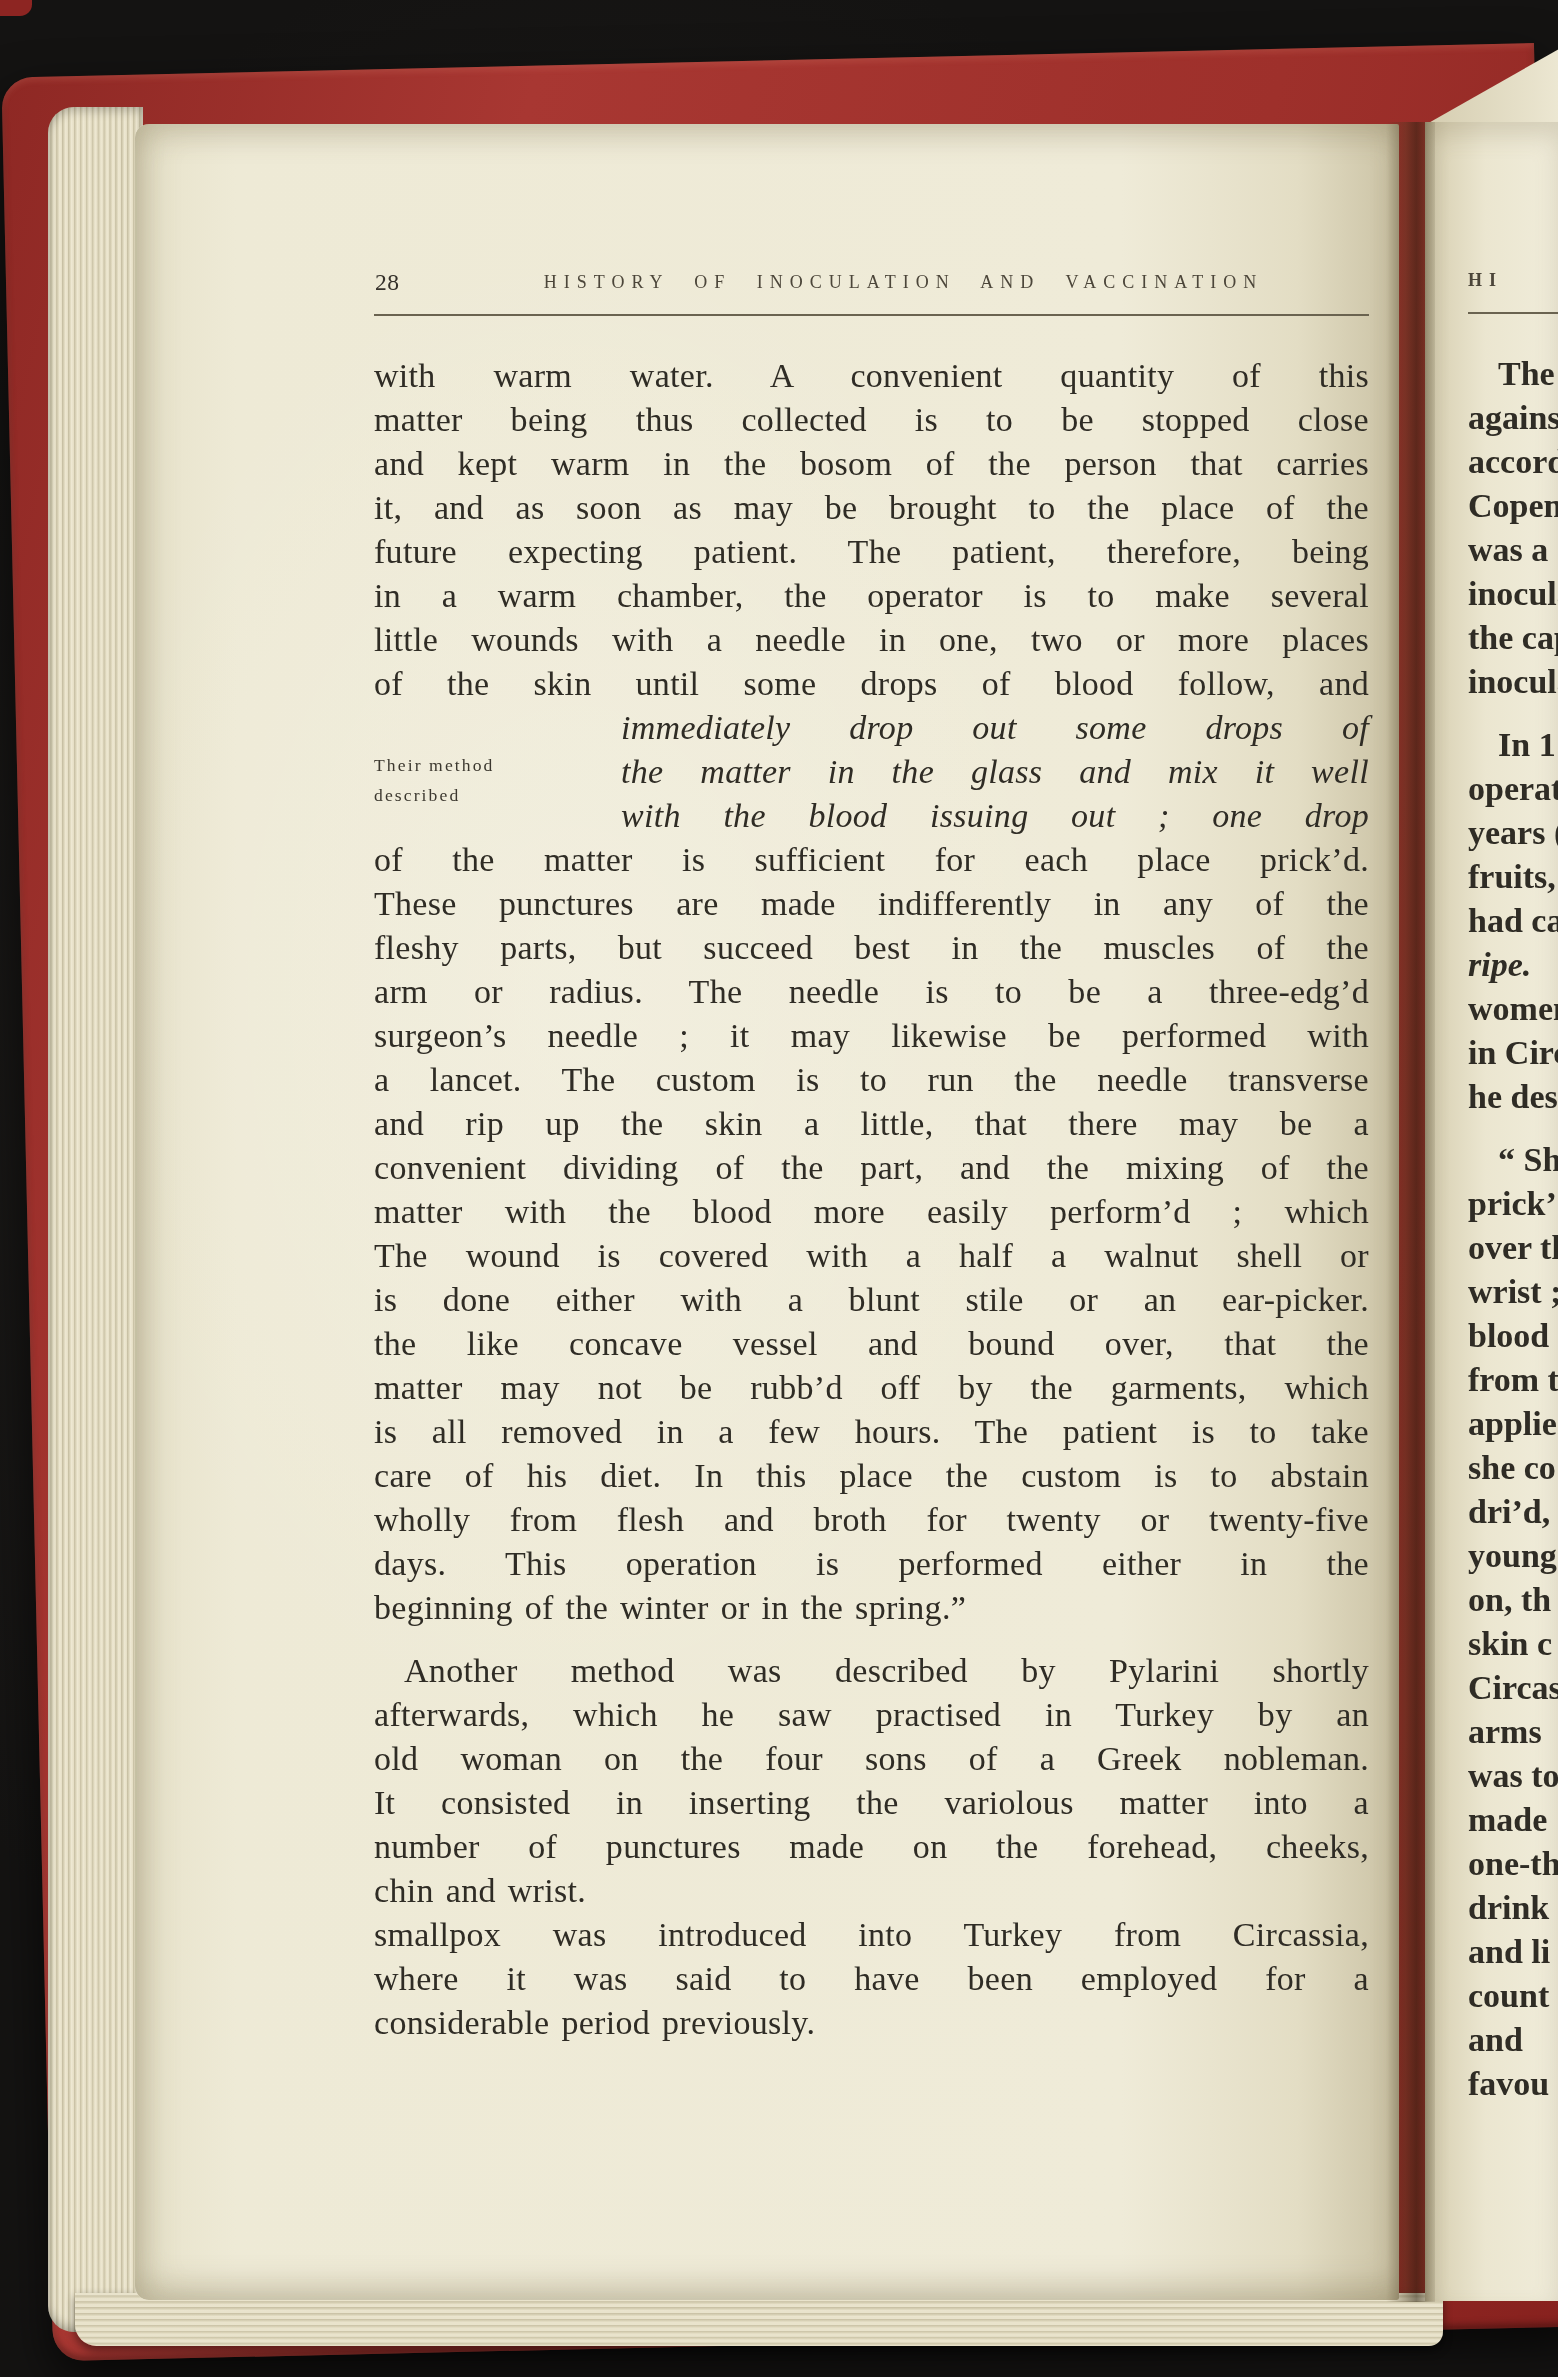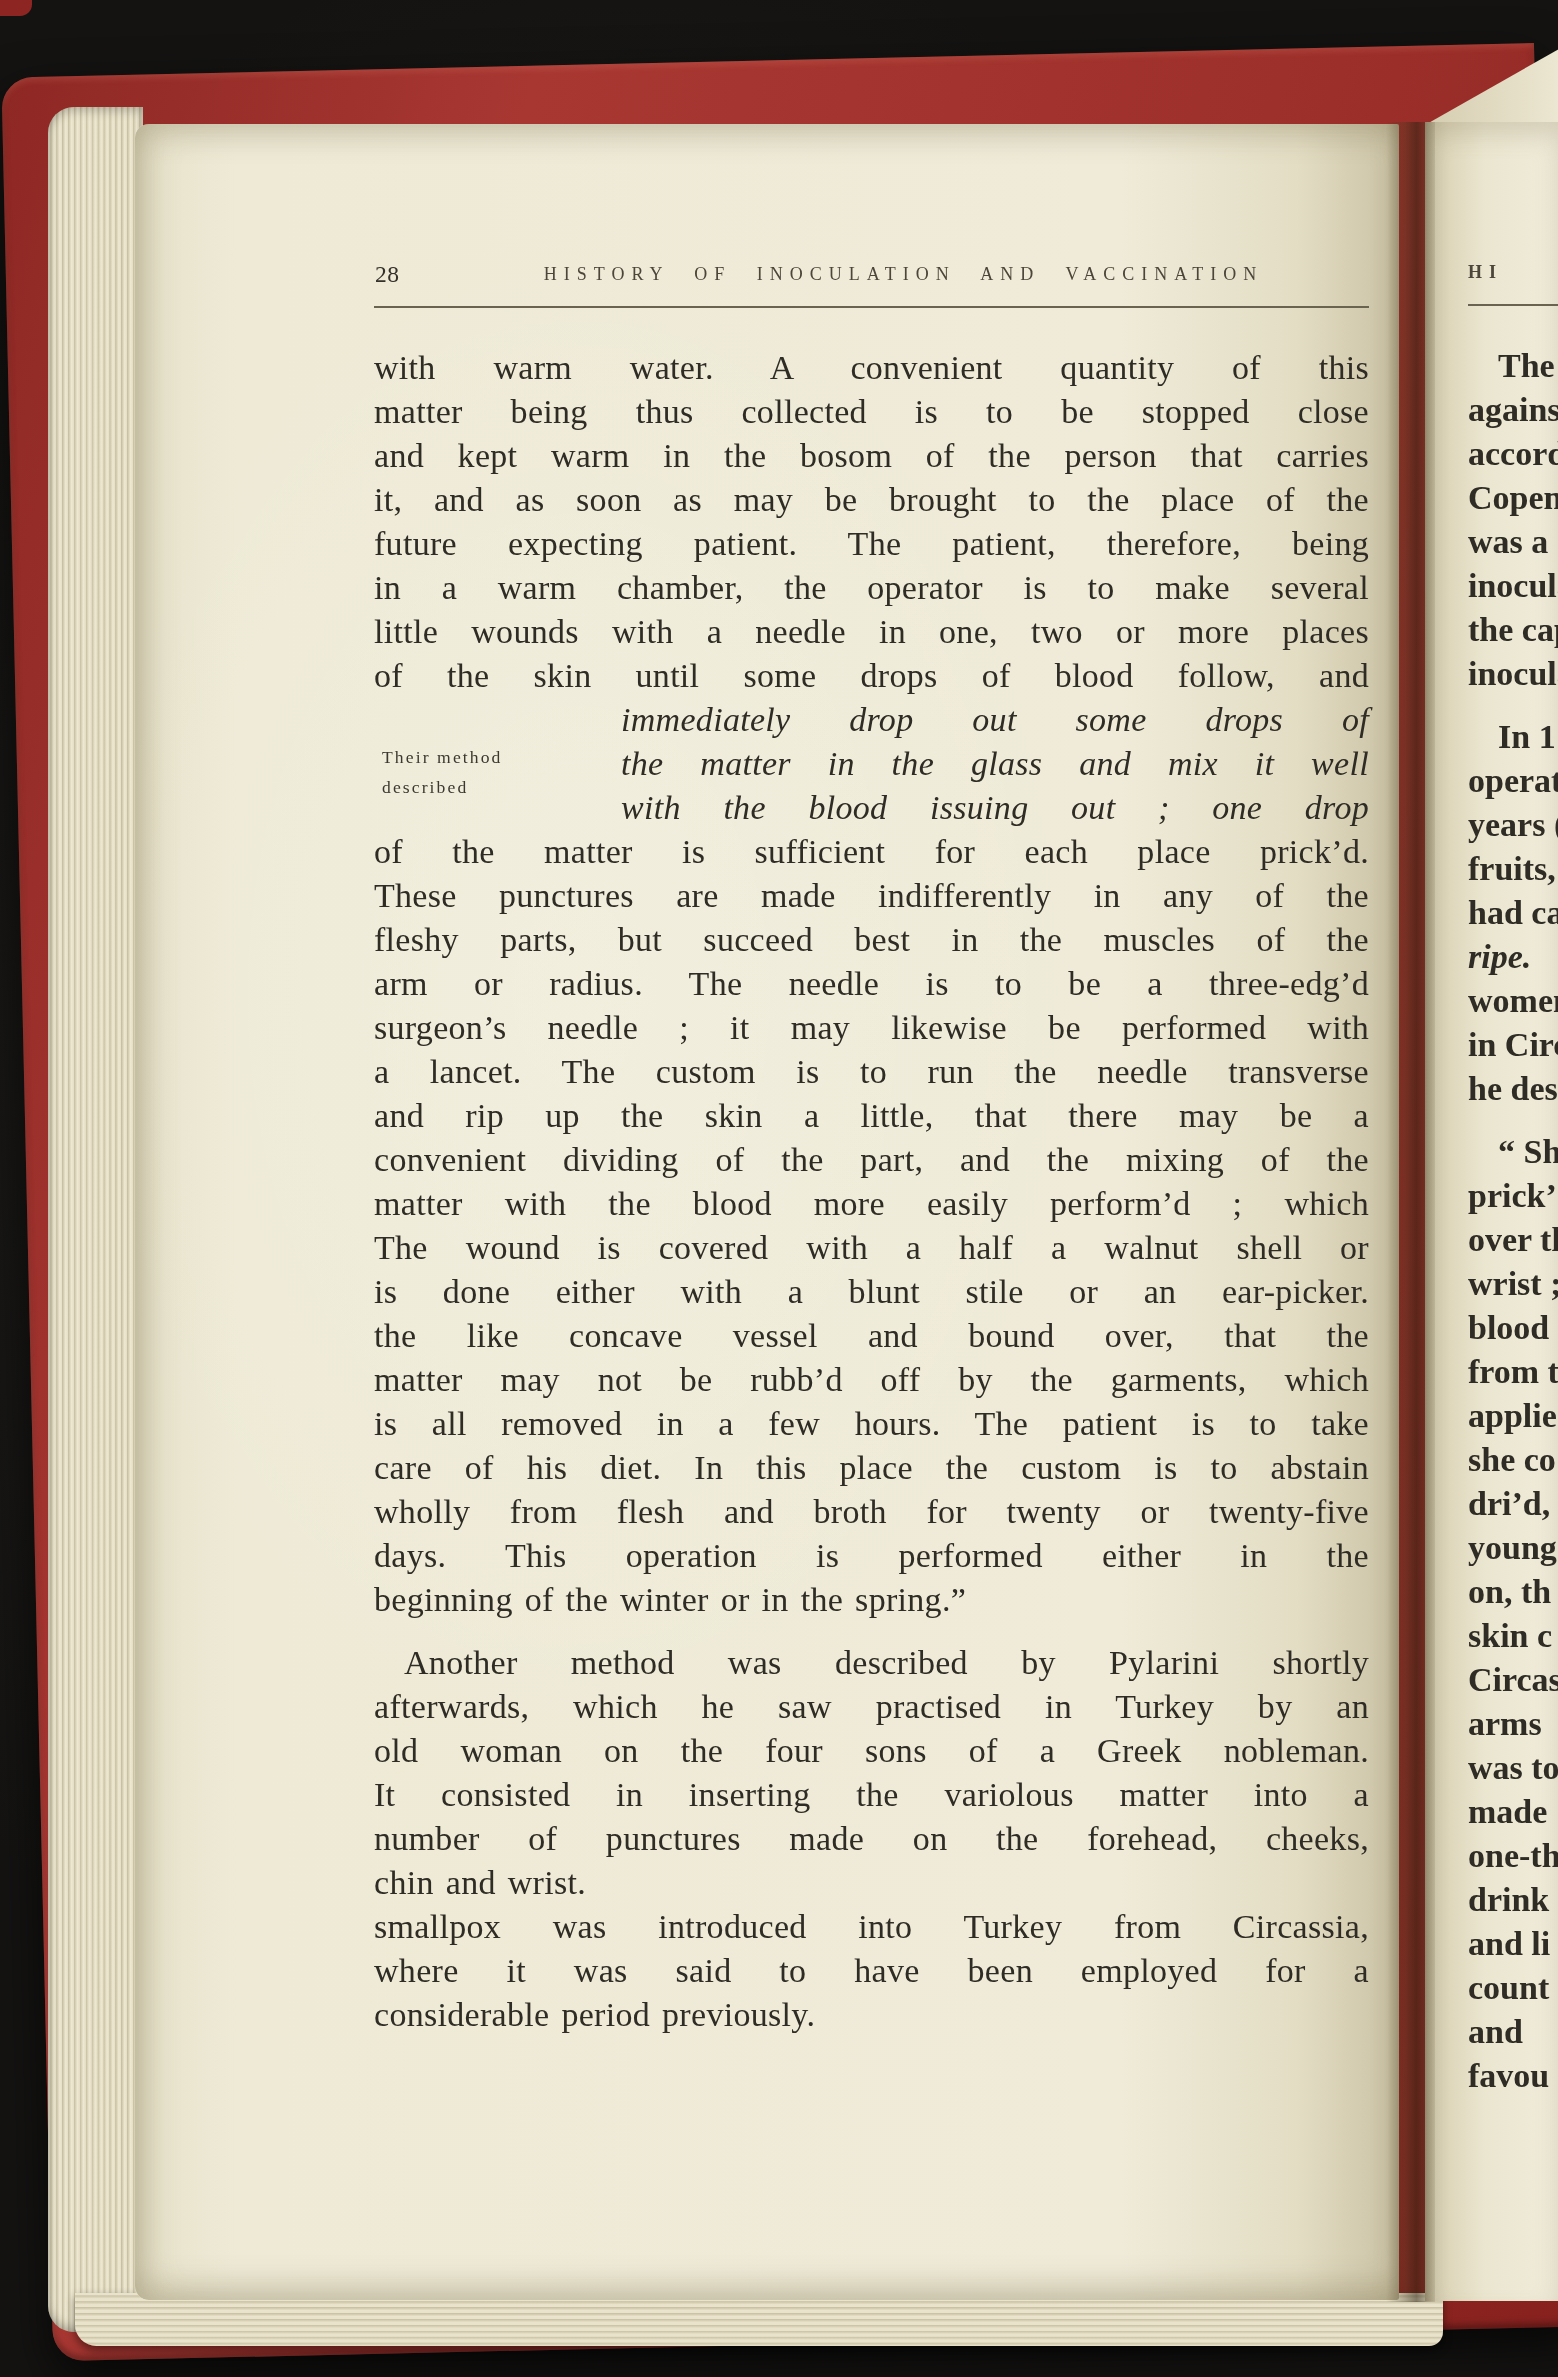--- a/index.html
+++ b/index.html
@@ -60,21 +60,21 @@
     box-shadow: inset 0 13px 24.6px rgba(110,95,60,0.20);
     overflow:hidden;
     font-weight:bold;
   }
   .gutter {
     position:absolute; left:1386px; top:122px; width:49px; height:2180px;
     pointer-events:none;
     background: linear-gradient(90deg, rgba(70,58,32,0) 0%, rgba(70,58,32,0.38) 40%, rgba(45,36,18,0.55) 62%, rgba(70,58,32,0.30) 85%, rgba(70,58,32,0.12) 100%);
   }
 
-  .content { position:absolute; color:#2f2c25; }
+  .content { position:absolute; color:#2f2c25;margin-top:8px; }
   .page-left .content { left:239px; top:134px; width:995px; }
   .page-right .content { left:43px; top:134px; width:278px; }
 
   .header-row { position:relative; height:32px; }
   .page-number { position:absolute; left:1.1px; top:3.2px; font-size:23.5px; letter-spacing:0.5px; color:#34302a; }
   .running-header {
     text-align:center; padding-left:64px; padding-top:6.4px;
     font-size:18px; letter-spacing:7px; word-spacing:14px; color:#4c463a;
   }
   .running-header.frag { text-align:left; padding-left:0; }
@@ -88,21 +88,21 @@
     white-space:normal; overflow:visible;
   }
   .line.end { text-align-last:left; }
   .line.first, .rline.first { margin-top:19px; text-indent:30px; }
   .line.ind, .rline.ind { text-indent:30px; }
   .line.wrap { margin-left:247px;font-style:italic; }
   .line.it, .rline.it { font-style:italic; }
   .rline { height:44px; line-height:44px; white-space:nowrap; font-size:34px; text-align:left; }
 
   .margin-note {
-    position:absolute; left:8px; top:396px;
+    position:absolute; left:0; top:396px;
     font-size:17.6px; line-height:30px; letter-spacing:2.1px; color:#3c382f;
   }
 </style>
 </head>
 <body>
 
 <div class="bg-vignette"></div>
 <div class="corner-sliver"></div>
 <div class="book-cover"></div>
 <div class="fore-edge-left"></div>

